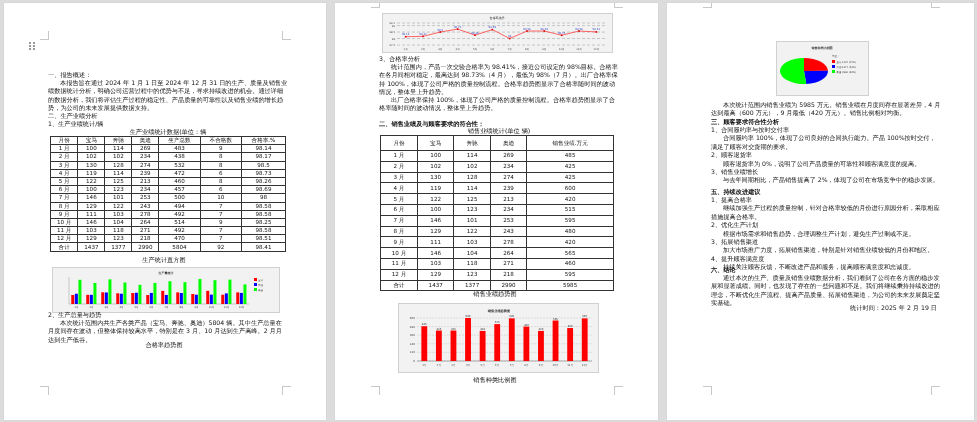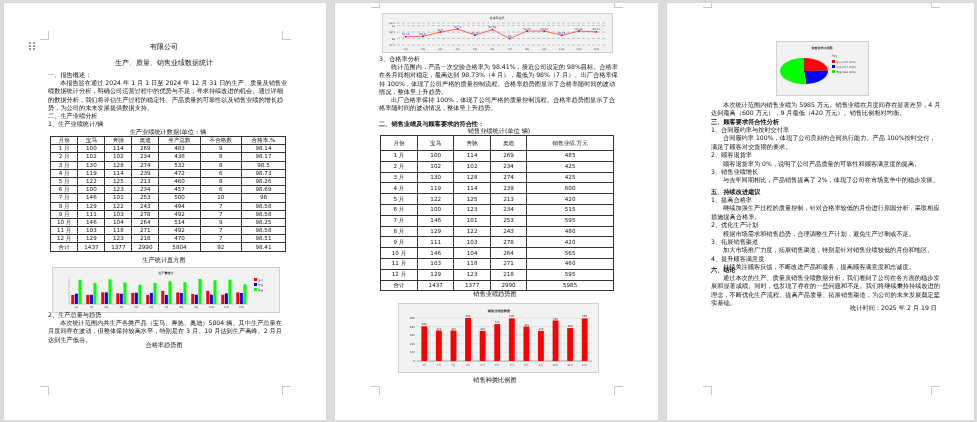--- a/index.html
+++ b/index.html
@@ -29,22 +29,20 @@
   <div class="corner c-bl" style="left:36px;top:383px;"></div>
   <div class="corner c-br" style="left:278px;top:383px;"></div>
   <div class="dots">
     <span style="left:0;top:0"></span>
       <span style="left:4px;top:0"></span>
     <span style="left:0;top:3px"></span>
       <span style="left:4px;top:3px"></span>
     <span style="left:0;top:6px"></span>
       <span style="left:4px;top:6px"></span>
   </div>
-  <div class="txt center" style="left:40px;top:40px;width:240px;font-size:7px;">有限公司</div>
-  <div class="txt center" style="left:40px;top:56px;width:240px;font-size:7px;">生产、质量、销售业绩数据统计</div>
   <div class="txt" style="left:44px;top:68px;width:240px;">一、报告概述：</div>
   <div class="txt indent" style="left:44px;top:76px;width:240px;">本报告旨在通过 2024 年 1 月 1 日至 2024 年 12 月 31 日的生产、质量及销售业绩数据统计分析，明确公司运营过程中的优势与不足，寻求持续改进的机会。通过详细的数据分析，我们将评估生产过程的稳定性、产品质量的可靠性以及销售业绩的增长趋势，为公司的未来发展提供数据支持。</div>
   <div class="txt" style="left:44px;top:109px;width:240px;">二、生产业绩分析</div>
   <div class="txt" style="left:44px;top:117px;width:240px;">1、生产业绩统计/辆</div>
   <div class="txt center" style="left:44px;top:125px;width:240px;">生产业绩统计数据(单位：辆</div>
   <table class="grid" id="prodTable" style="left:46px;top:133px;width:236px;">
       <tbody>
         <tr>
           <th>月份</th>
           <th>宝马</th>

